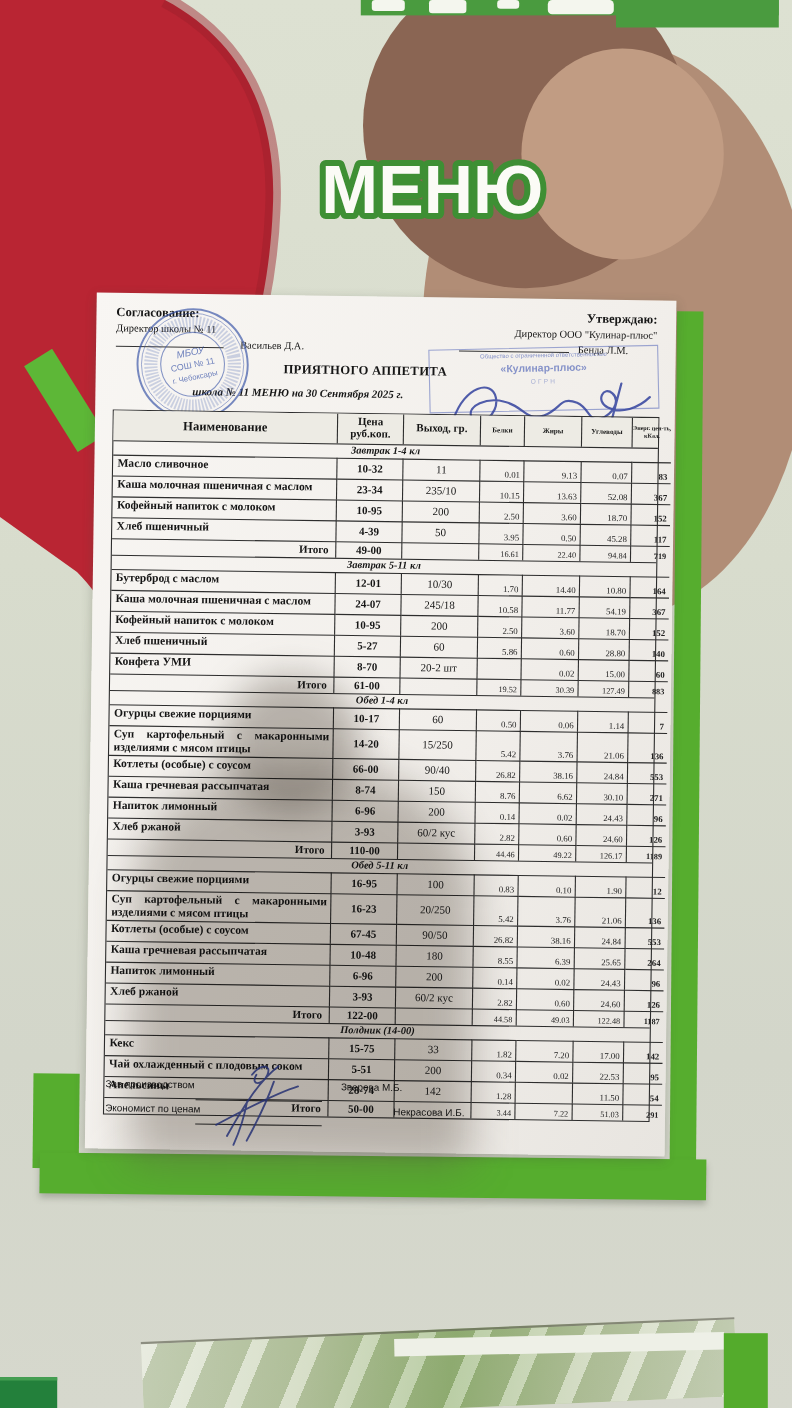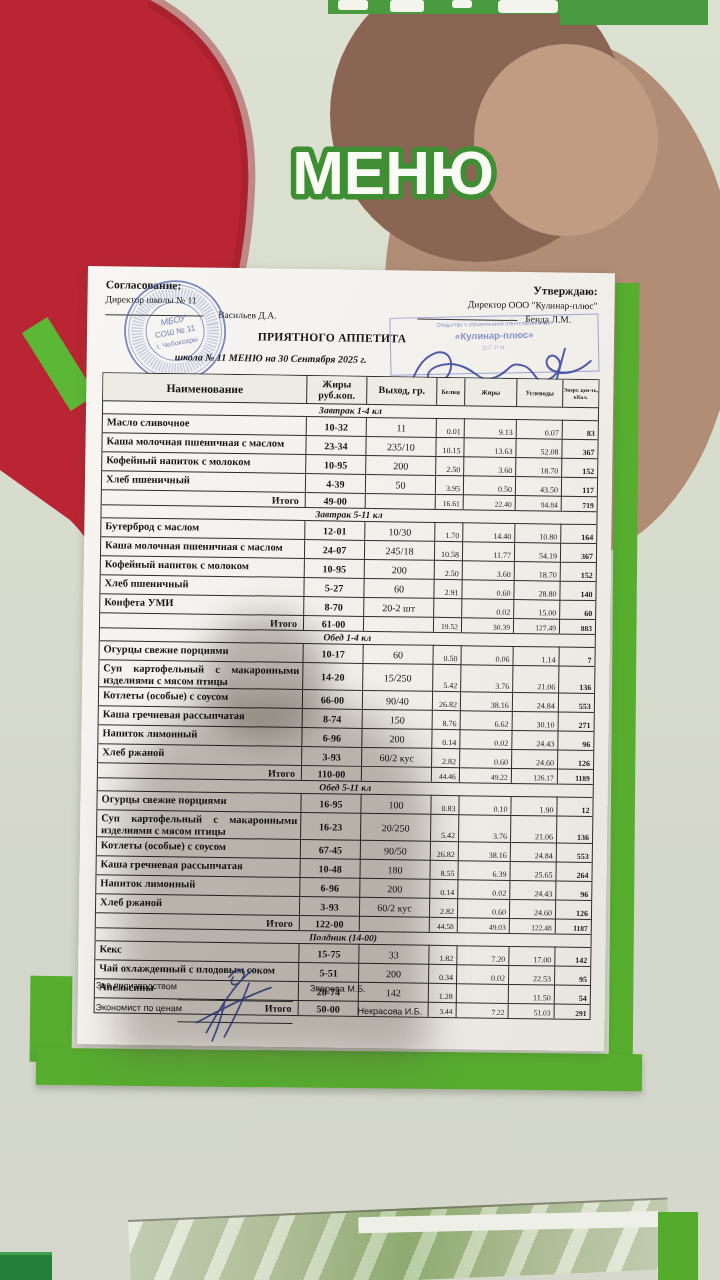--- a/index.html
+++ b/index.html
@@ -46,21 +46,21 @@
   .rect-stamp .l1{font-size:5.5px; margin-top:4px;}
   .rect-stamp .l2{font-size:9.5px; font-weight:bold; margin-top:3px;}
   .rect-stamp .l3{font-size:6px; margin-top:4px; letter-spacing:2px; opacity:.7;}
   .stamp-text{fill:#3a55a8; font-family:"Liberation Sans",sans-serif; opacity:.85;}
   
   .tbl{left:16px; top:106px; width:495px; border:1.5px solid #2d2d2d;}
   .trow{display:flex; align-items:stretch;}
   .cell{flex:none; box-sizing:border-box; border-right:1px solid #2d2d2d; border-top:1px solid #2d2d2d; position:relative;}
   .trow:first-child .cell{border-top:none;}
   .cell:last-child{border-right:none;}
-  .c0{width:204px;} .c1{width:60px;} .c2{width:70px;} .c3{width:28px;} .c4{width:52px;} .c5{width:46px;} .c6{width:35px;font-weight:bold;}
+  .c0{width:204px;} .c1{width:60px;} .c2{width:70px;} .c3{width:40px;} .c4{width:52px;} .c5{width:46px;} .c6{width:35px;font-weight:bold;}
   .row-head{min-height:27px; background:#edebe4;}
   .row-head .cell{display:flex; align-items:center; justify-content:center; text-align:center; font-weight:bold;}
   .row-head .c0{font-size:11.5px;}
   .row-head .c1,.row-head .c2{font-size:10px; line-height:1.05; padding:1px;}
   .row-head .c3,.row-head .c4,.row-head .c5{font-size:6.5px;}
   .row-head .c6{font-size:5.5px; line-height:1.15;}
   .sec-cell{width:100%; border-top:1px solid #2d2d2d; text-align:center; font-weight:bold; font-style:italic; font-size:9.5px; line-height:12px; height:12px;}
   .row-food{min-height:19px;}
   .cell.name{font-weight:bold; font-size:10.5px; line-height:1.1; padding:2px 3px 1px 4px; text-align:justify;}
   .cell.price{font-weight:bold; font-size:10px; display:flex; align-items:center; justify-content:center;}
@@ -153,21 +153,21 @@
       <div class="l3">ОГРН</div>
     </div>
 
     <svg class="abs" style="left:318px;top:70px;" width="200" height="50" viewBox="0 0 200 50">
       <path d="M8,40 C18,10 42,4 46,20 C50,36 30,50 24,38 C20,28 38,20 54,24 C72,28 74,42 90,36 C106,30 104,18 120,24 C132,29 130,42 142,38 C152,34 160,22 152,15 C144,8 136,22 148,28 C160,34 176,28 186,18 M160,6 L150,46" fill="none" stroke="#32429e" stroke-width="2" stroke-linecap="round" opacity=".85"></path>
     </svg>
 
     <div class="abs tbl" id="menu-table">
         <div class="trow row-head">
           <div class="cell c0">Наименование</div>
-          <div class="cell c1">Жиры руб.коп.</div>
+          <div class="cell c1">Цена руб.коп.</div>
           <div class="cell c2">Выход, гр.</div>
           <div class="cell c3">Белки</div>
           <div class="cell c4">Жиры</div>
           <div class="cell c5">Углеводы</div>
           <div class="cell c6">Энерг. цен-ть, кКал.</div>
         </div>
         <div class="trow">
           <div class="sec-cell">Завтрак 1-4 кл</div>
         </div>
         <div class="trow row-food">
@@ -196,21 +196,21 @@
           <div class="cell nut c4">3.60</div>
           <div class="cell nut c5">18.70</div>
           <div class="cell nut c6">152</div>
         </div>
         <div class="trow row-food">
           <div class="cell name c0">Хлеб пшеничный</div>
           <div class="cell price c1">4-39</div>
           <div class="cell out c2">50</div>
           <div class="cell nut c3">3.95</div>
           <div class="cell nut c4">0.50</div>
-          <div class="cell nut c5">43.50</div>
+          <div class="cell nut c5">45.28</div>
           <div class="cell nut c6">117</div>
         </div>
         <div class="trow row-total">
           <div class="cell name c0">Итого</div>
           <div class="cell price c1">49-00</div>
           <div class="cell out c2"></div>
           <div class="cell nut c3">16.61</div>
           <div class="cell nut c4">22.40</div>
           <div class="cell nut c5">94.84</div>
           <div class="cell nut c6">719</div>
@@ -242,21 +242,21 @@
           <div class="cell out c2">200</div>
           <div class="cell nut c3">2.50</div>
           <div class="cell nut c4">3.60</div>
           <div class="cell nut c5">18.70</div>
           <div class="cell nut c6">152</div>
         </div>
         <div class="trow row-food">
           <div class="cell name c0">Хлеб пшеничный</div>
           <div class="cell price c1">5-27</div>
           <div class="cell out c2">60</div>
-          <div class="cell nut c3">2.91</div>
+          <div class="cell nut c3">5.86</div>
           <div class="cell nut c4">0.60</div>
           <div class="cell nut c5">28.80</div>
           <div class="cell nut c6">140</div>
         </div>
         <div class="trow row-food">
           <div class="cell name c0">Конфета УМИ</div>
           <div class="cell price c1">8-70</div>
           <div class="cell out c2">20-2 шт</div>
           <div class="cell nut c3"></div>
           <div class="cell nut c4">0.02</div>

